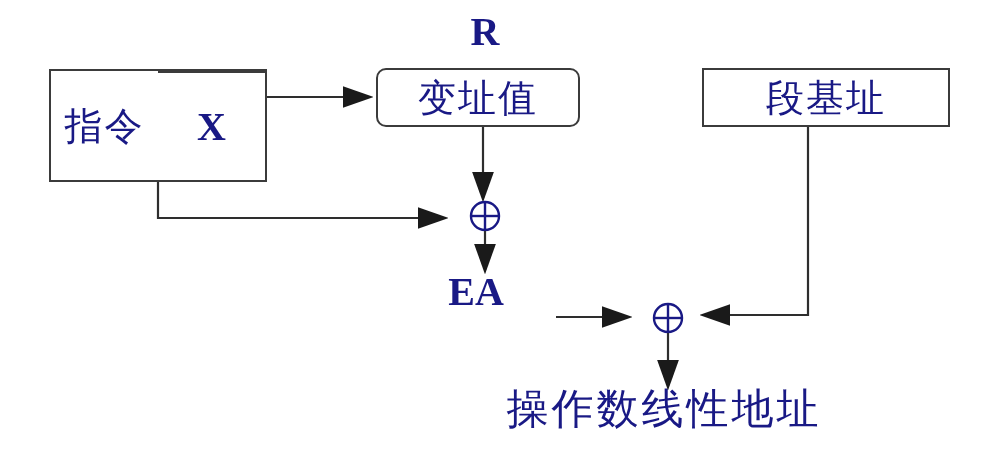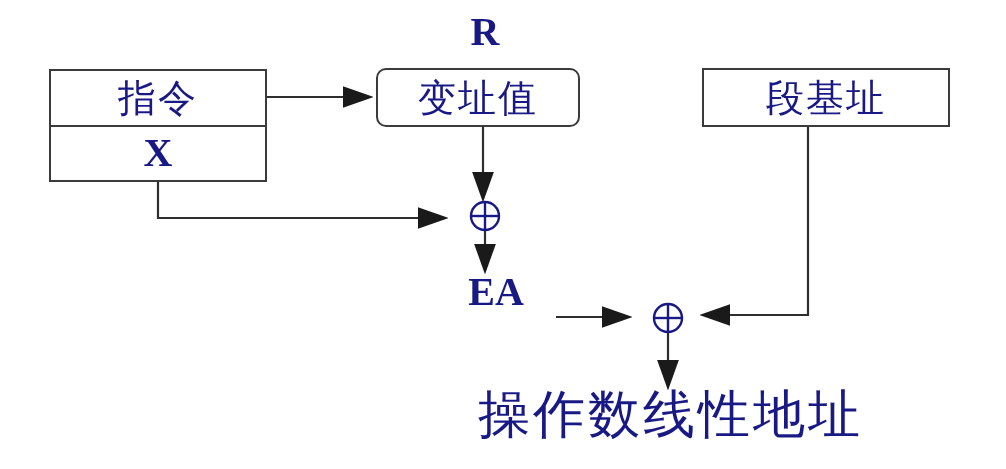--- a/index.html
+++ b/index.html
@@ -29,36 +29,36 @@
     letter-spacing: 2px;
     white-space: nowrap;
   }
   .latin-label {
     font-weight: bold;
     color: #191985;
     text-align: center;
     line-height: 1;
     white-space: nowrap;
   }
-  .two-row { flex-direction: column; align-items: stretch; padding: 0; }
+  .two-row { align-items: stretch; padding: 0; }
   .two-row .row {
     flex: 1;
     display: flex;
     align-items: center;
     justify-content: center;
   }
   .two-row .row + .row { border-top: 2px solid #3b3b3b; }
   #connector-layer {
     position: absolute;
     left: 0; top: 0;
     width: 1006px; height: 469px;
     pointer-events: none;
   }
   .result-label {
-    font-size: 52px;
+    font-size: 42px;
     letter-spacing: 3px;
     text-align: center;
     line-height: 1.1;
     white-space: nowrap;
   }
 </style>
 </head>
 <body>
 
 <div id="canvas">
@@ -75,21 +75,21 @@
   </div>
 
   <div class="box" style="left:376px; top:68px; width:204px; height:59px;border-radius:10px;">
     <span class="box-label">变址值</span>
   </div>
 
   <div class="box" style="left:702px; top:68px; width:248px; height:59px;">
     <span class="box-label">段基址</span>
   </div>
 
-  <div class="abs latin-label" style="left:446px; top:272px; width:100px; font-size:40px;">EA</div>
+  <div class="abs latin-label" style="left:426px; top:272px; width:100px; font-size:40px;">EA</div>
 
   <div class="abs navy result-label" style="left:478px; top:386px; width:372px;">操作数线性地址</div>
 
   <svg id="connector-layer" viewBox="0 0 1006 469" xmlns="http://www.w3.org/2000/svg">
     <defs>
       <marker id="arrow" viewBox="0 0 14 10" refX="12" refY="5" markerWidth="14" markerHeight="10" orient="auto">
         <path d="M0,0 L14,5 L0,10 Z" fill="#1a1a1a"></path>
       </marker>
     </defs>
 

